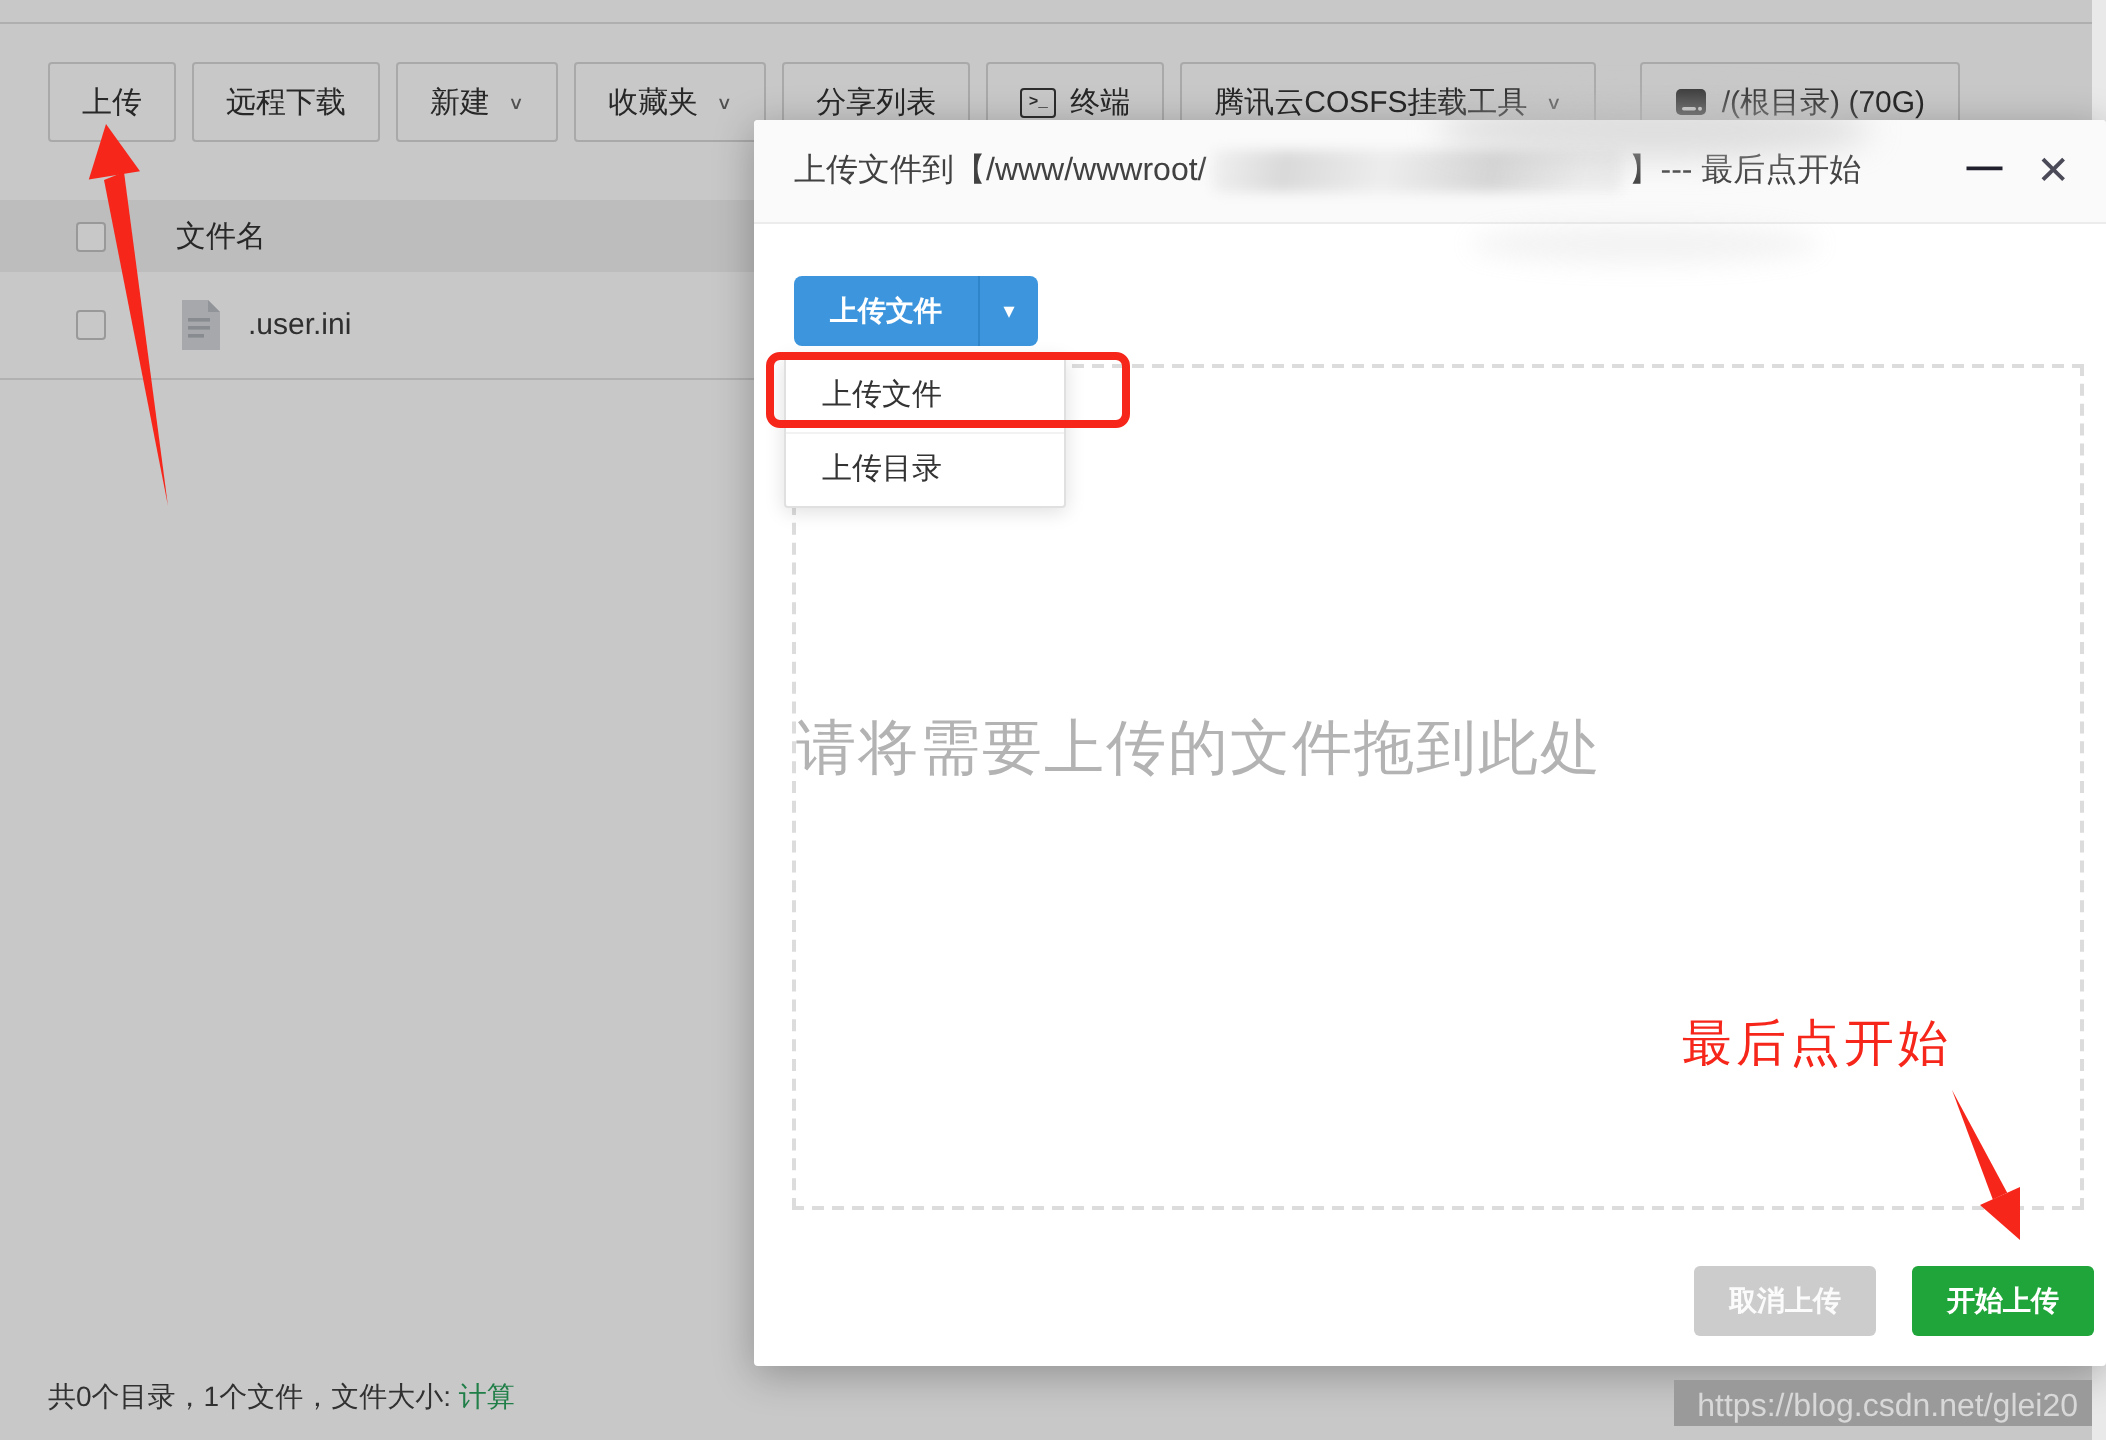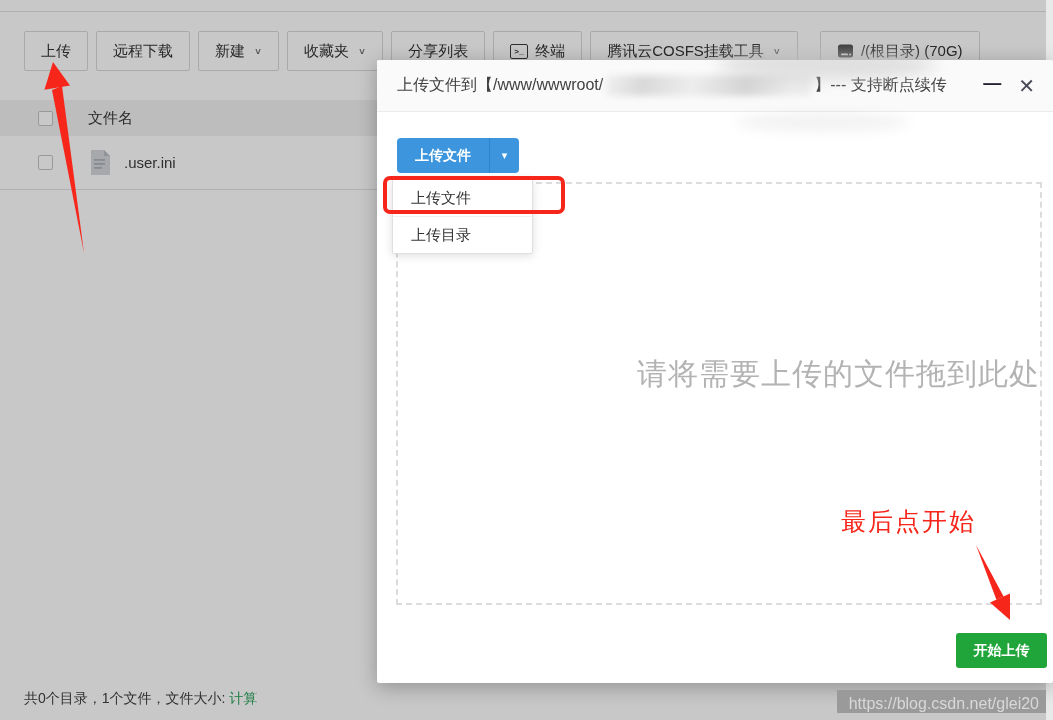--- a/index.html
+++ b/index.html
@@ -70,21 +70,21 @@
     background:#bdbdbd; opacity:.18; filter:blur(6px); border-radius:50%; pointer-events:none;
   }
   .split-button {
     position:absolute; left:20px; top:78px; height:35px; display:flex;
     background:#3d96dd; border-radius:4px; overflow:hidden; cursor:pointer;
   }
   .split-main { padding:0 18px; display:flex; align-items:center; color:#fff; font-size:14px; font-weight:bold; border-right:1px solid #2f85c9; }
   .split-caret { width:29px; display:flex; align-items:center; justify-content:center; color:#fff; font-size:11px; }
   .dropzone {
     position:absolute; left:19px; top:122px; width:646px; height:423px;
-    border:2px dashed #dcdcdc; display:flex; align-items:center; justify-content:flex-end;
+    border:2px dashed #dcdcdc; display:flex; align-items:center; justify-content:flex-start;
   }
   .dz-text { font-size:30px; color:#b3b3b3; letter-spacing:1px; margin-top:-38px; }
   .m-btn {
     position:absolute; top:573px; width:91px; height:35px; border:none; border-radius:3px;
     font-size:14px; font-weight:bold; font-family:inherit; cursor:pointer;
   }
   .cancel-btn { left:470px; background:#cccccc; color:#fbfbfb; }
   .start-btn  { left:579px; background:#20a53a; color:#ffffff; }
   
   .dropdown-menu {
@@ -178,39 +178,40 @@
   <div class="dim-overlay"></div>
 
   <div class="sb-track"></div>
   <div class="sb-thumb"></div>
 
   <div class="modal">
     <div class="modal-header">
       <div class="modal-title">
         <span>上传文件到【/www/wwwroot/</span>
         <span class="blur-patch"></span>
-        <span>】--- 支持断点续传</span>
+        <span>】--- 最后点开始</span>
       </div>
       <div class="win-controls">
         <span class="win-min">—</span>
         <span class="win-close">✕</span>
       </div>
     </div>
     <div class="smudge1"></div>
     <div class="smudge2"></div>
 
     <div class="split-button">
       <span class="split-main">上传文件</span>
       <span class="split-caret">▾</span>
     </div>
 
     <div class="dropzone">
       <span class="dz-text">请将需要上传的文件拖到此处</span>
     </div>
 
+    <button class="m-btn cancel-btn">取消上传</button>
     <button class="m-btn start-btn">开始上传</button>
   </div>
 
   <div class="dropdown-menu">
     <div class="menu-item">上传文件</div>
     <div class="menu-item">上传目录</div>
   </div>
 
   <div class="red-box"></div>
 

